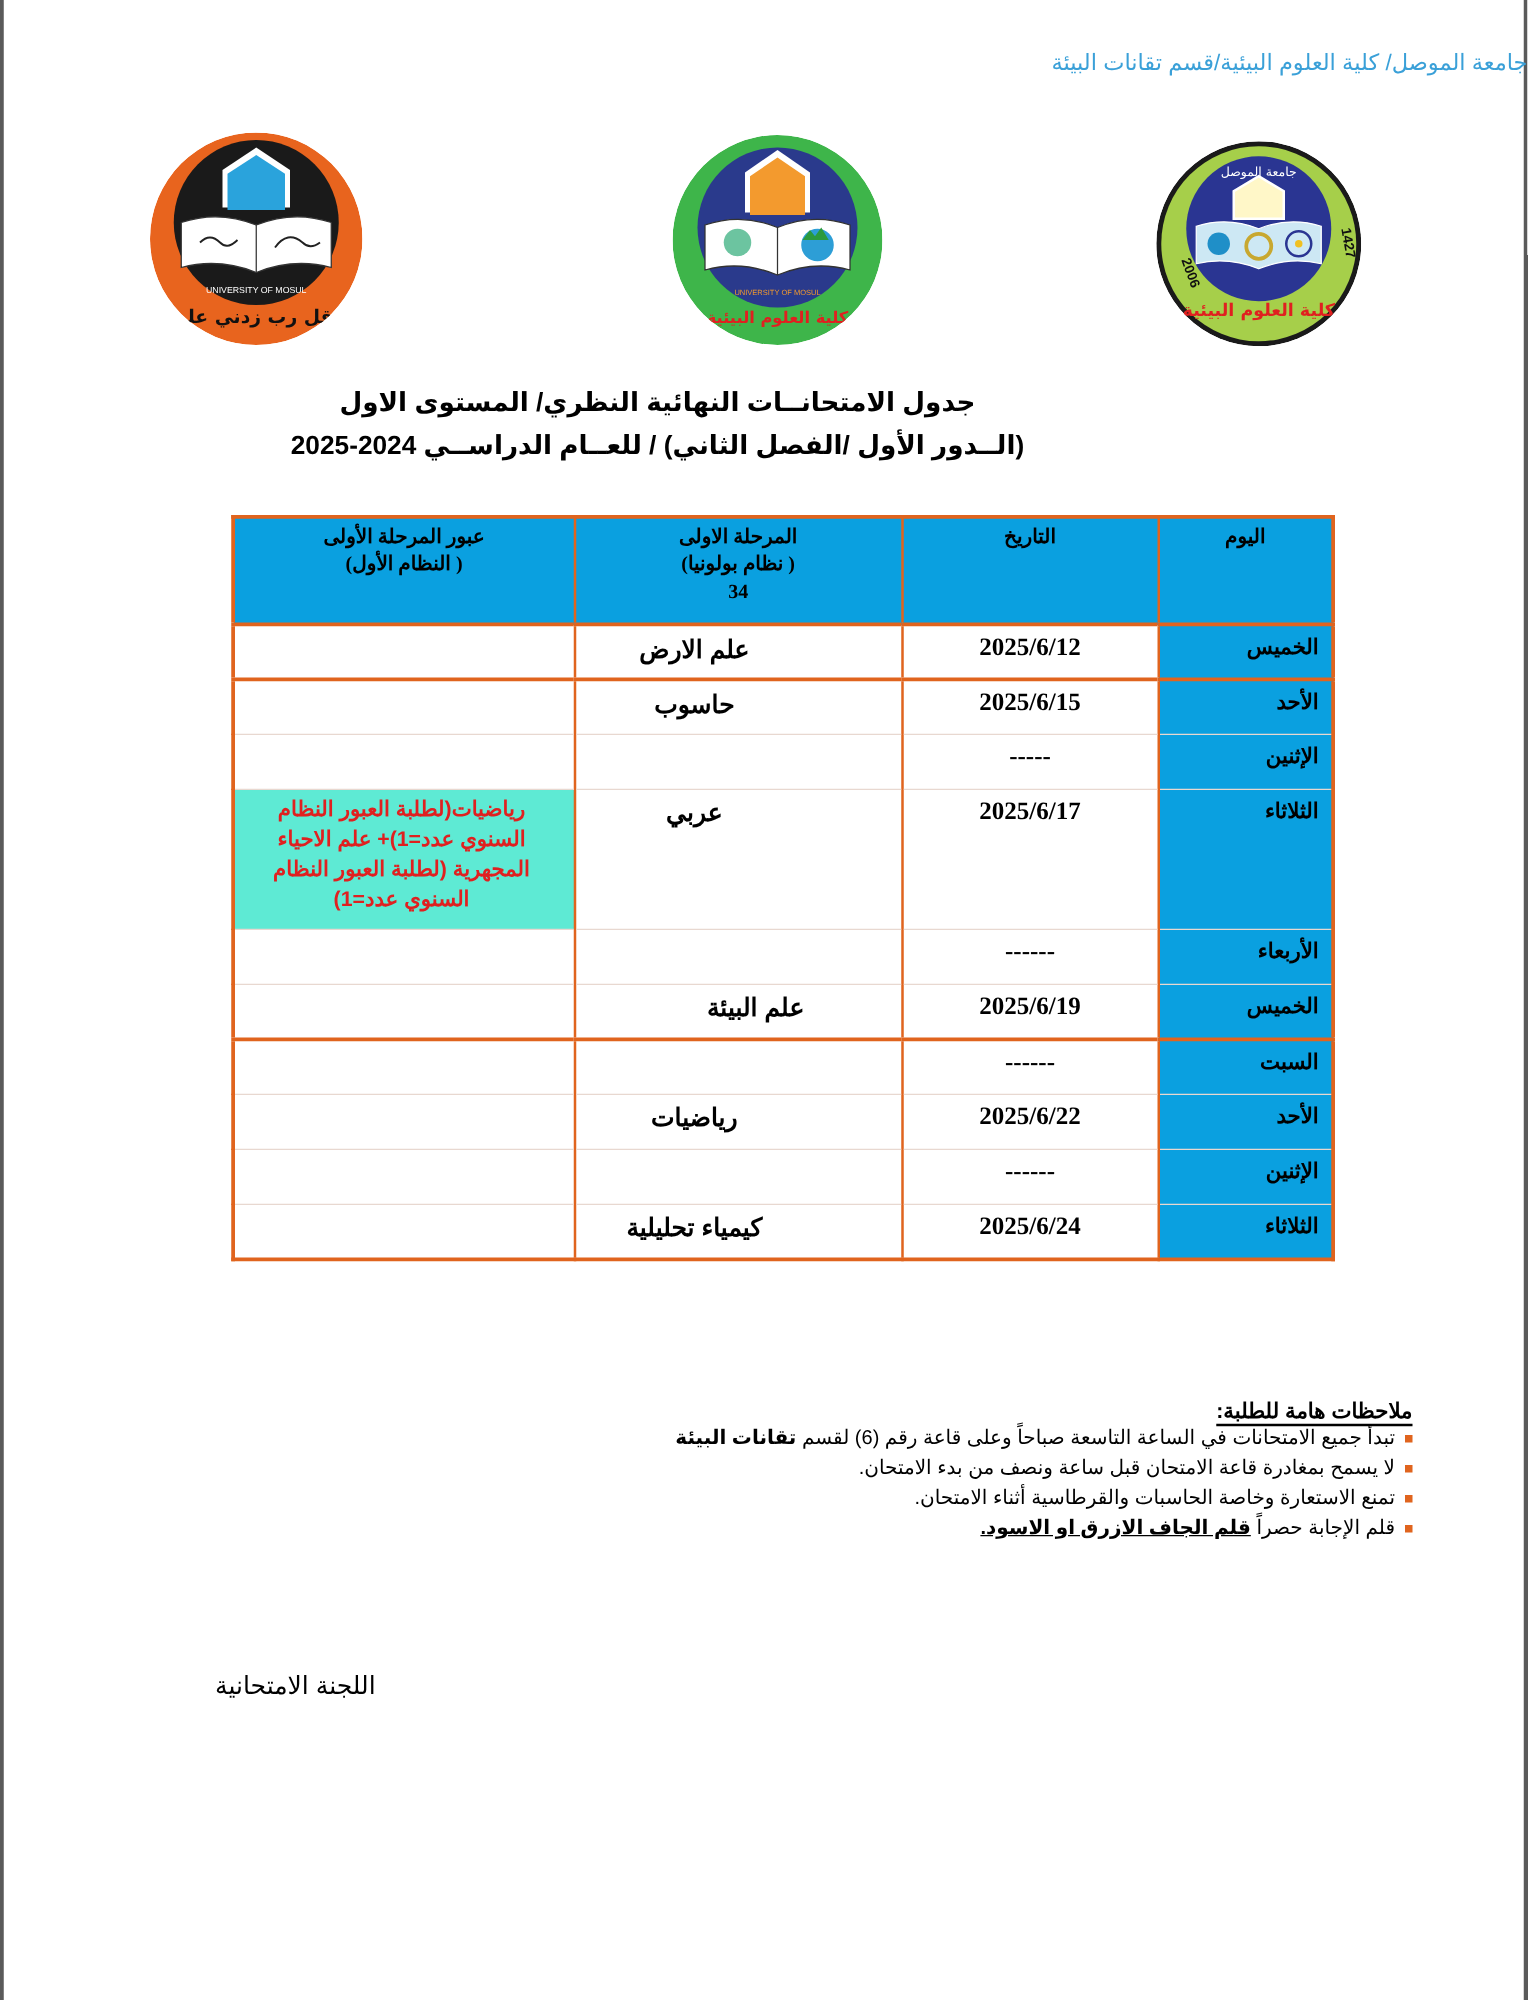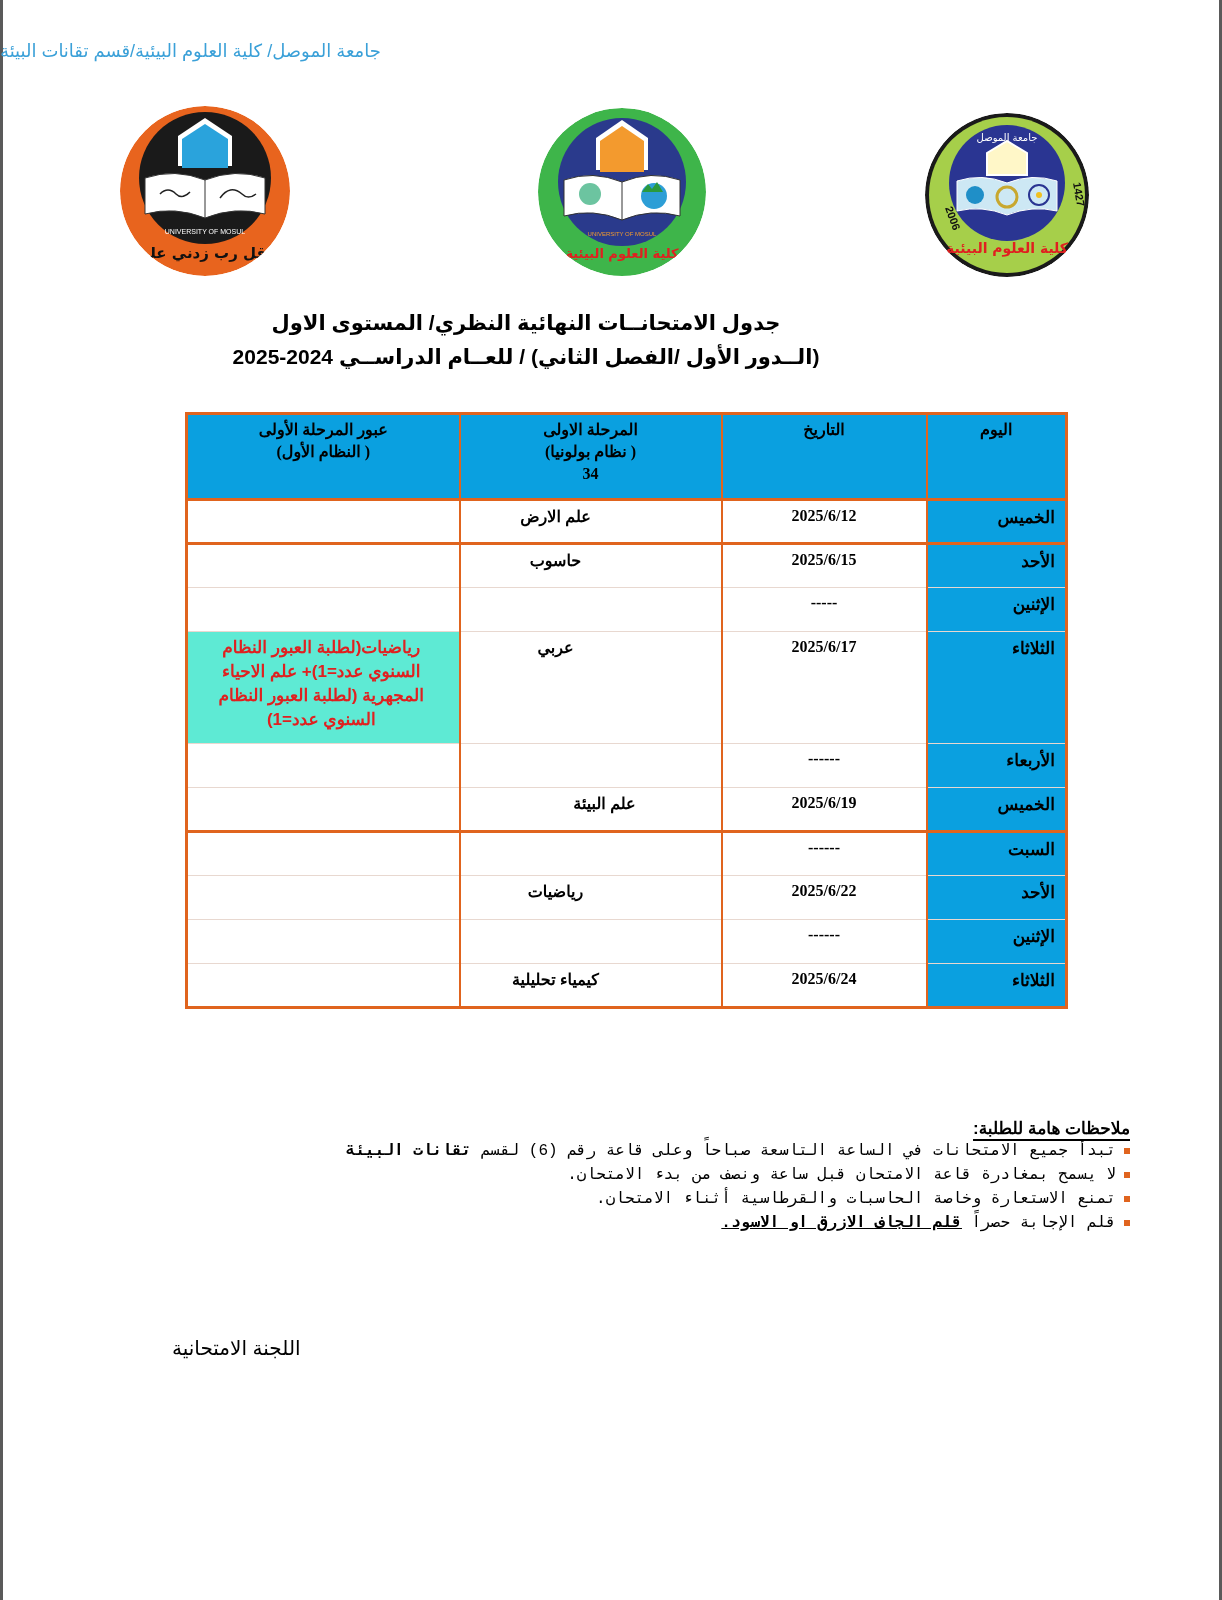--- a/index.html
+++ b/index.html
@@ -2,21 +2,21 @@
 <html><head>
   <meta charset="utf-8">
   <style>
     * { box-sizing: border-box; margin: 0; padding: 0; }
     html, body { width: 1222px; height: 1600px; background: #ffffff; overflow: hidden; }
     body { position: relative; font-family: "Liberation Sans", "DejaVu Sans", sans-serif; color: #000; }
     .edge-left { position: absolute; left: 0; top: 0; width: 3px; height: 1600px; background: #5a5a5a; }
     .edge-right { position: absolute; right: 0; top: 0; width: 3px; height: 1600px; background: #5a5a5a; }
 
     .top-header {
-      position: absolute; top: 40px; left: 0; width: 1222px; text-align: left;
+      position: absolute; top: 40px; left: 0; width: 1222px; text-align: right;
       font-size: 18px; color: #3aa0d8; direction: rtl;
     }
 
     .logo { position: absolute; border-radius: 50%; overflow: hidden; }
     .logo svg { display: block; }
     #logo-left { left: 120px; top: 106px; width: 170px; height: 170px; }
     #logo-center { left: 538px; top: 108px; width: 168px; height: 168px; }
     #logo-right { left: 925px; top: 113px; width: 164px; height: 164px; }
 
     .title-block { position: absolute; top: 306px; left: 0; width: 1052px; text-align: center; direction: rtl; font-weight: bold; }
@@ -24,21 +24,21 @@
     .title-line2 { font-size: 21px; line-height: 34px; }
 
     table.schedule {
       position: absolute; left: 185px; top: 412px; width: 880px;
       border-collapse: collapse; direction: rtl; table-layout: fixed;
       border: 3px solid #e0641e;
     }
     table.schedule th, table.schedule td {
       border-left: 2px solid #e0641e; border-right: 2px solid #e0641e;
       border-top: 1px solid #e8d8d0; border-bottom: 1px solid #e8d8d0;
-      vertical-align: top; text-align: center; font-weight: bold; font-size: 16px;
+      vertical-align: top; text-align: center; font-weight: bold; font-size: 20px;
       font-family: "Liberation Serif", "DejaVu Serif", serif;
     }
     table.schedule th {
       background: #0aa0e0; height: 86px; padding-top: 4px; line-height: 22px; font-size: 16px;
       border-bottom: 3px solid #e0641e;
     }
     table.schedule td.day {
       background: #0aa0e0; text-align: right; padding: 6px 10px 0 0;
       font-family: "Liberation Sans", sans-serif; font-size: 17px;
     }
@@ -54,21 +54,21 @@
     .col-date { width: 205px; }
     .col-stage { width: 262px; }
     .col-transfer { width: 273px; }
 
     .notes { position: absolute; top: 1118px; right: 92px; width: 700px; direction: rtl; }
     .notes-title {
       font-weight: bold; font-size: 17px; text-decoration: underline; text-decoration-thickness: 2px;
       text-underline-offset: 5px; padding-right: 0; 
       font-family: "Liberation Sans", sans-serif;
     }
-    .notes ul { list-style: none; font-family: Liberation Mono, monospace; }
+    .notes ul { list-style: none; }
     .notes li { font-size: 16px; line-height: 24px; position: relative; padding-right: 14px; white-space: nowrap; }
     .notes li::before {
       content: ""; position: absolute; right: 0; top: 9px; width: 6px; height: 6px; background: #e0641e;
     }
     .notes li b { font-weight: bold; }
     .notes li .u { font-weight: bold; text-decoration: underline; }
 
     .committee {
       position: absolute; top: 1336px; left: 172px; font-weight: normal; font-size: 20px; direction: rtl;
     }

